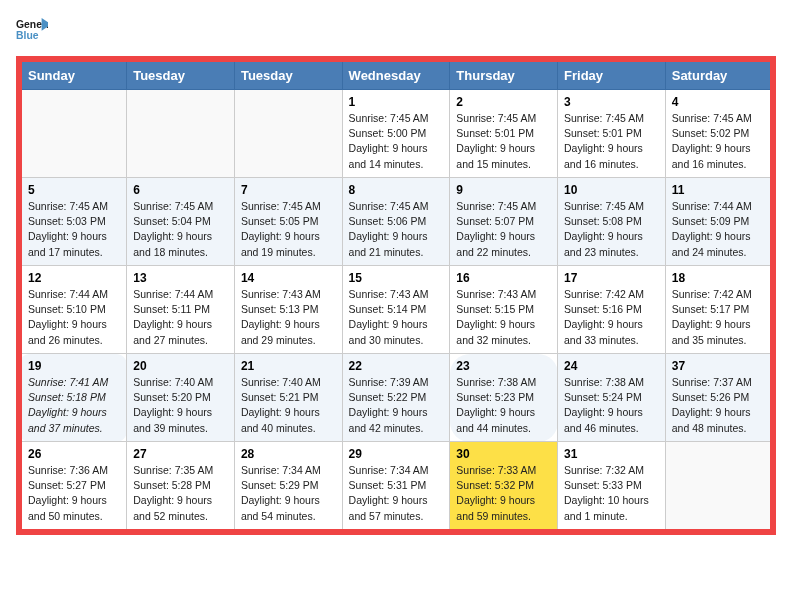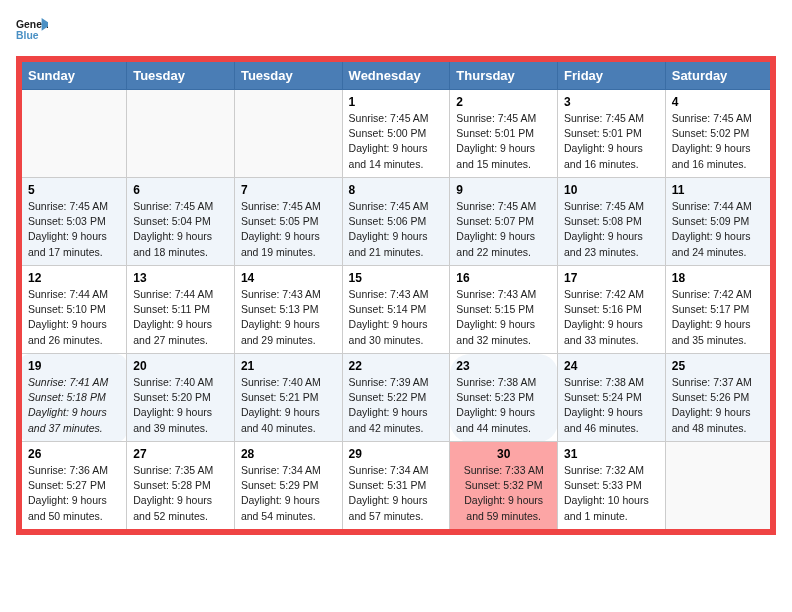--- a/index.html
+++ b/index.html
@@ -300,21 +300,21 @@
 and 44 minutes.</div>
         </td>
         <td style="background: rgb(240, 245, 250);">
           <span class="day-number">24</span>
           <div class="day-info" style="white-space: pre-line;">Sunrise: 7:38 AM
 Sunset: 5:24 PM
 Daylight: 9 hours
 and 46 minutes.</div>
         </td>
         <td style="background: rgb(240, 245, 250);">
-          <span class="day-number">25</span>
+          <span class="day-number">37</span>
           <div class="day-info" style="white-space: pre-line;">Sunrise: 7:37 AM
 Sunset: 5:26 PM
 Daylight: 9 hours
 and 48 minutes.</div>
         </td>
       </tr>
       <tr>
         <td style="background: rgb(255, 255, 255);">
           <span class="day-number">26</span>
           <div class="day-info" style="white-space: pre-line;">Sunrise: 7:36 AM
@@ -336,21 +336,21 @@
 Daylight: 9 hours
 and 54 minutes.</div>
         </td>
         <td style="background: rgb(255, 255, 255);">
           <span class="day-number">29</span>
           <div class="day-info" style="white-space: pre-line;">Sunrise: 7:34 AM
 Sunset: 5:31 PM
 Daylight: 9 hours
 and 57 minutes.</div>
         </td>
-        <td style="background: #fca5a5; text-align: center;">
+        <td style="background: #fde047;">
           <span class="day-number">30</span>
           <div class="day-info" style="white-space: pre-line;">Sunrise: 7:33 AM
 Sunset: 5:32 PM
 Daylight: 9 hours
 and 59 minutes.</div>
         </td>
         <td style="background: rgb(255, 255, 255);">
           <span class="day-number">31</span>
           <div class="day-info" style="white-space: pre-line;">Sunrise: 7:32 AM
 Sunset: 5:33 PM

